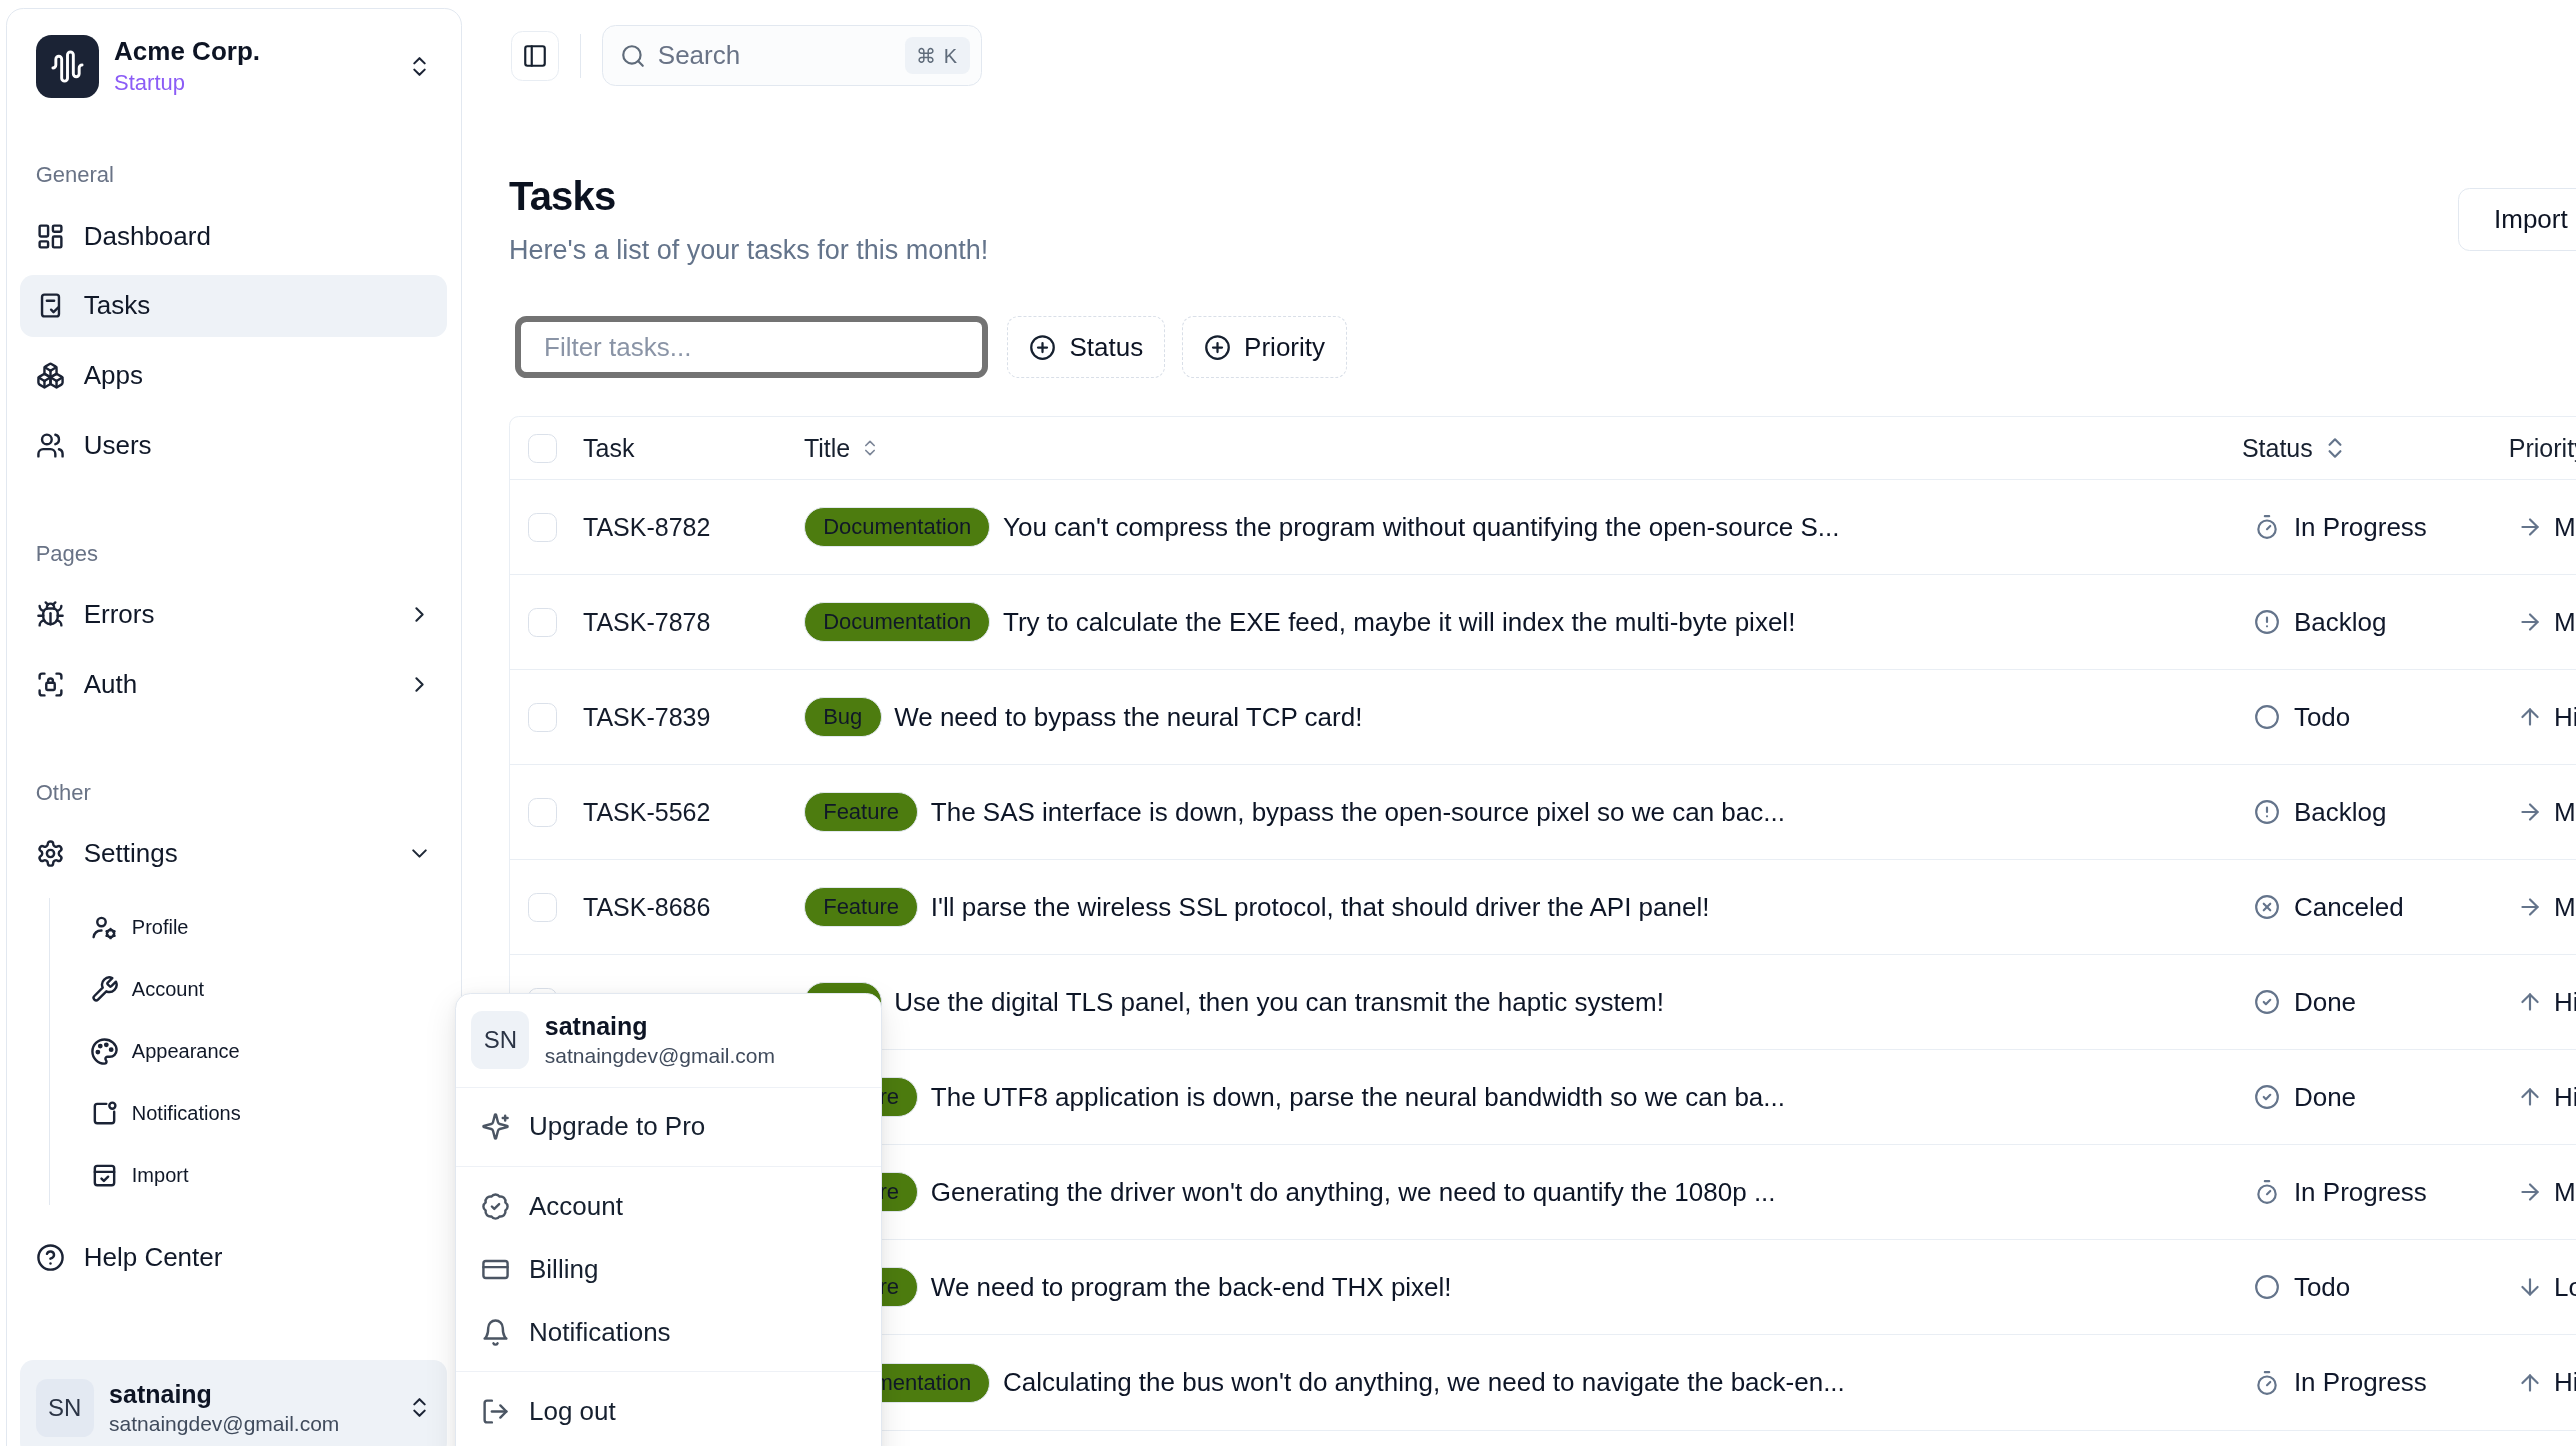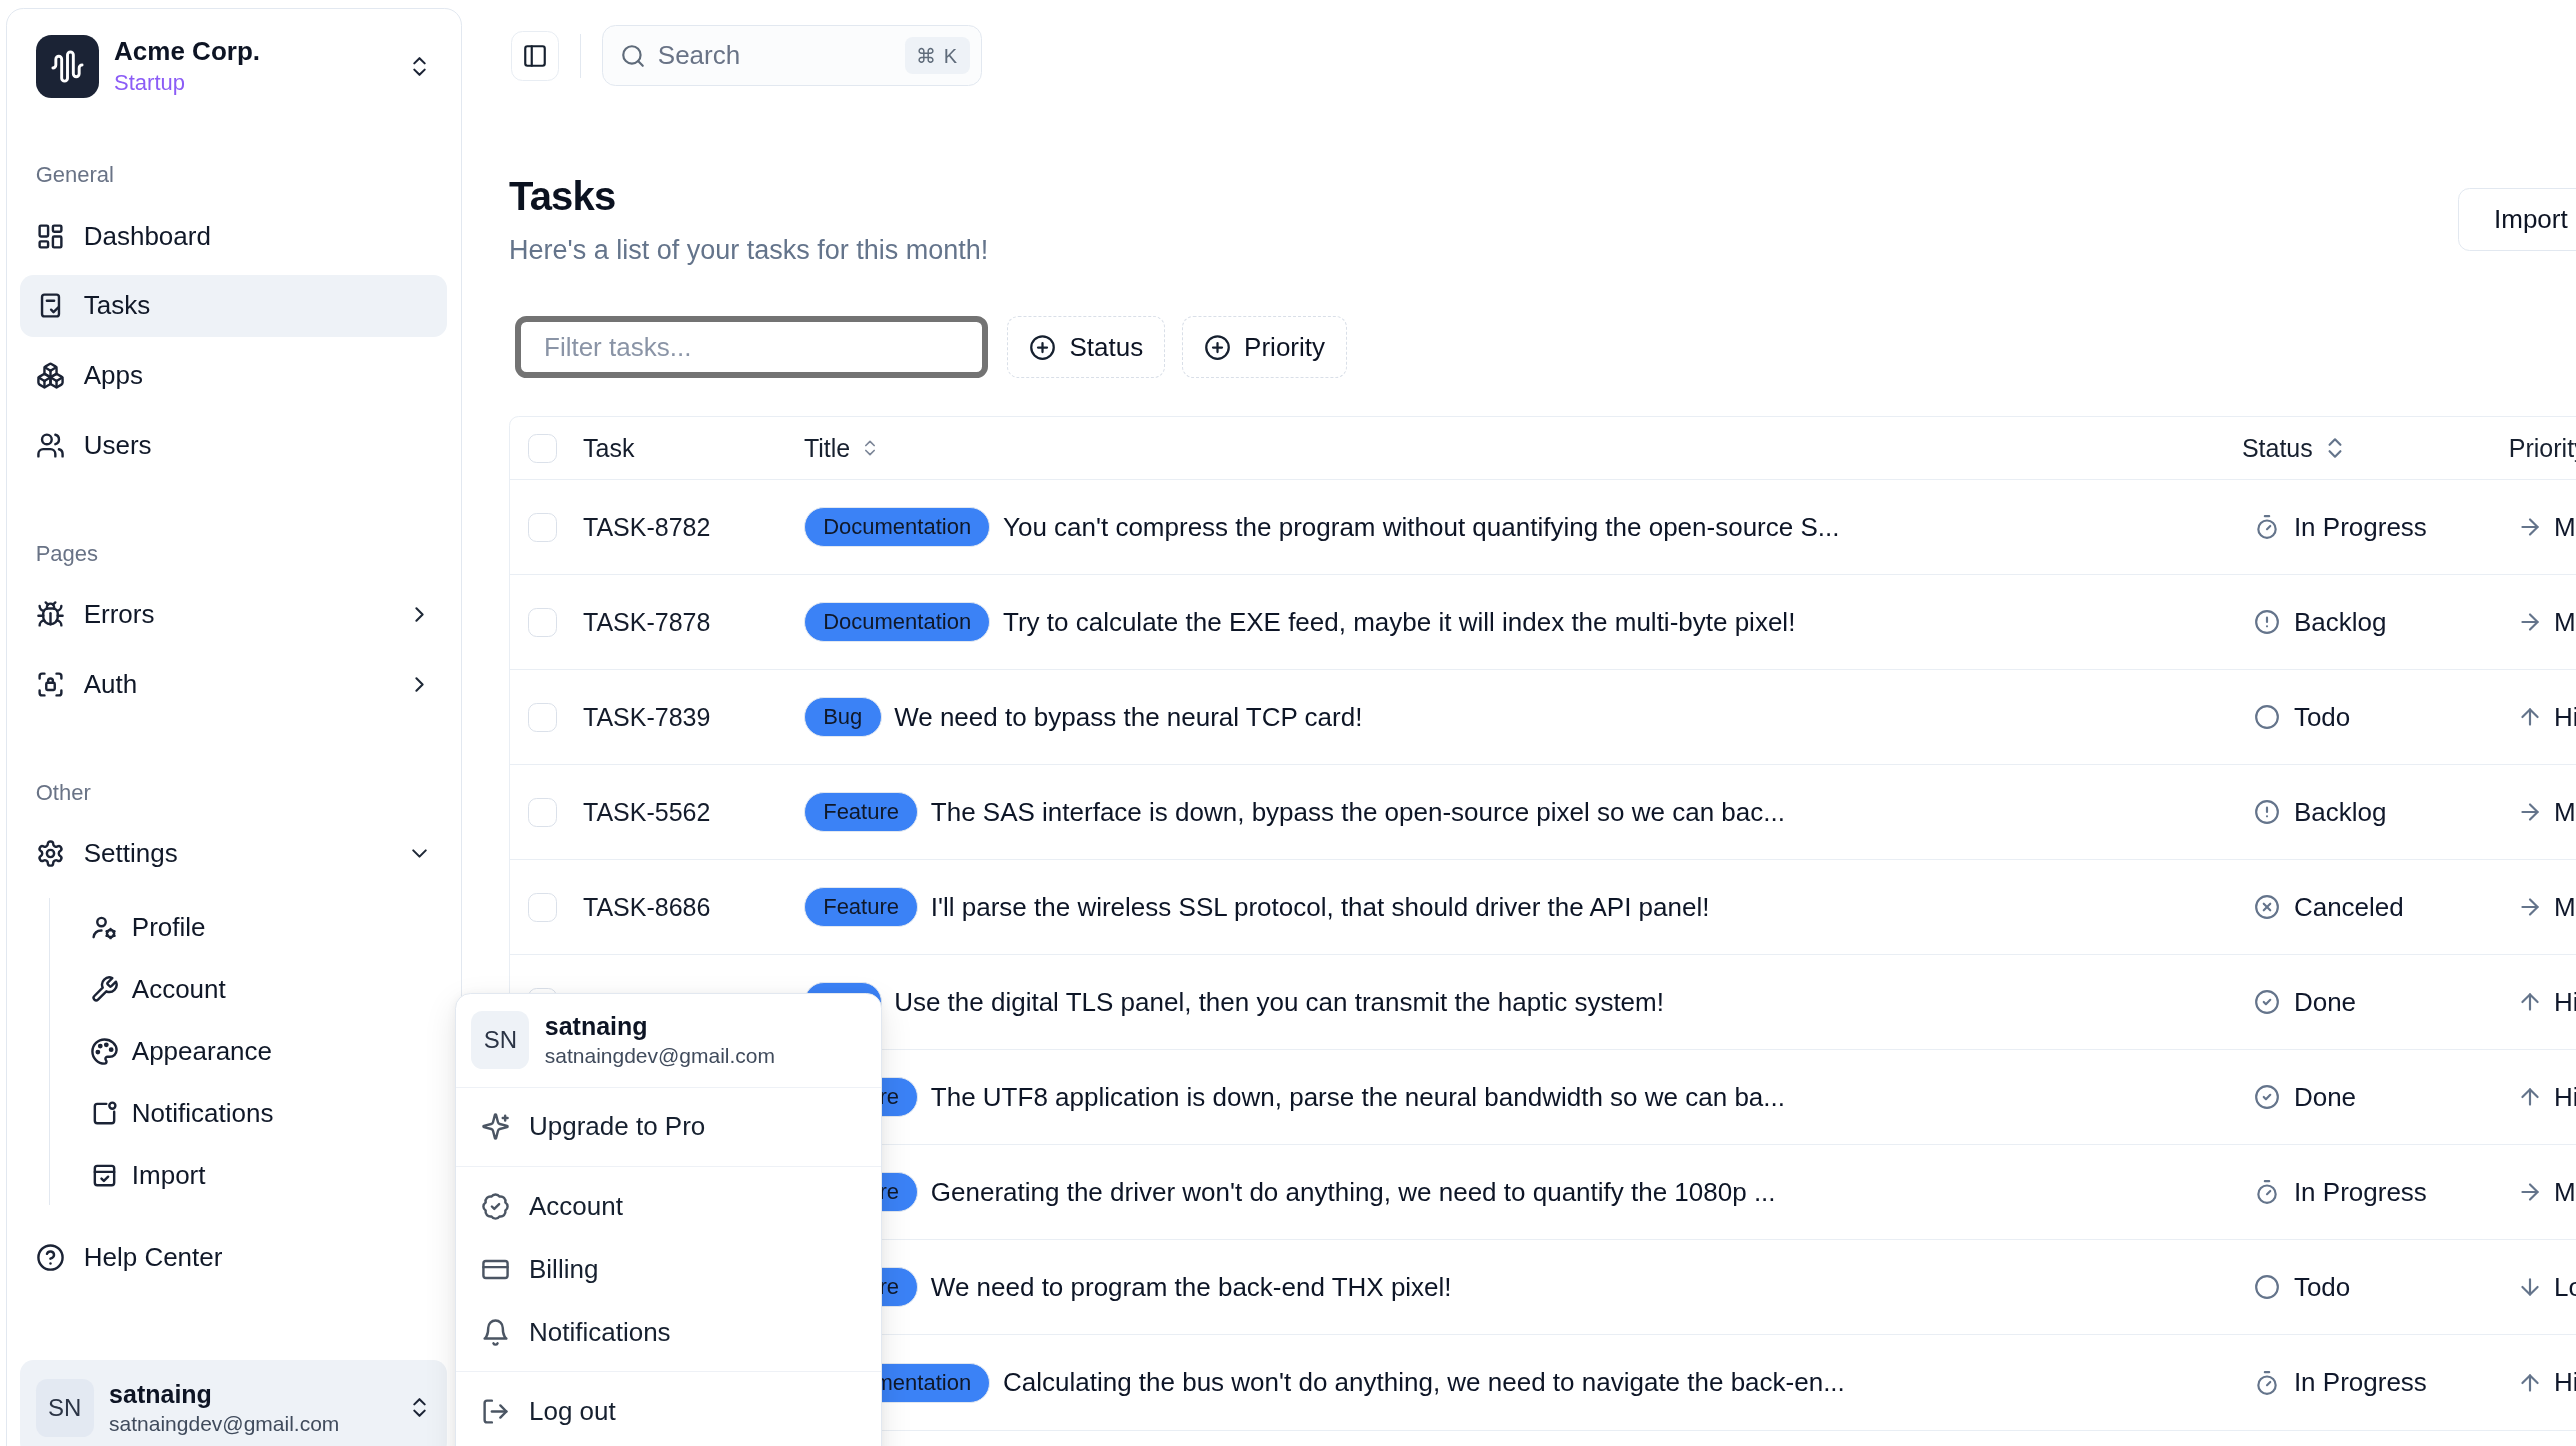--- a/index.html
+++ b/index.html
@@ -29,21 +29,21 @@
   .sec-label { font-size:22px; color:#697386; padding-left:15.4px; height:29px; display:flex; align-items:center; }
   .sec-label.first { margin-top:62px; }
   .sec-label.later { margin-top:63px; }
   .nav-list { display:flex; flex-direction:column; gap:7.7px; margin-top:15.4px; }
   .nav-item { display:flex; align-items:center; gap:19px; height:62px; padding:0 15.4px; border-radius:13.5px; font-size:26px; color:#101828; cursor:pointer; }
   .nav-item.active { background:#eef2f7; }
   .nav-item .ic.main { width:29px; height:29px; color:#1b2335; }
   .nav-badge { width:35px; height:35px; border-radius:50%; background:#1b2335; color:#fff; font-size:21px; display:flex; align-items:center; justify-content:center; }
   .nav-chev { width:25px; height:25px; color:#1f2937; margin-left:auto; }
   .sub-list { margin:5.8px 0 0 29px; border-left:1px solid #e2e8f0; display:flex; flex-direction:column; gap:5.8px; padding:1.9px 0; }
-  .sub-item { display:flex; align-items:center; gap:12.5px; height:56px; padding-left:40px; font-size:26px; color:#101828; border-radius:11.5px; cursor:pointer; }
+  .sub-item { display:flex; align-items:center; gap:12.5px; height:56px; padding-left:40px; font-size:20px; color:#101828; border-radius:11.5px; cursor:pointer; }
   .sub-item .ic { width:29px; height:29px; color:#1b2335; }
   .help-item { margin-top:13.5px; }
 
   #sidebar-user {
     position:absolute; left:13.5px; right:13.5px; top:1351px; height:96px;
     background:#eef2f7; border-radius:13.5px; display:flex; align-items:center;
     gap:15.4px; padding:0 15.4px; cursor:pointer;
   }
   .avatar { width:58px; height:58px; border-radius:11.5px; background:#e3e9f2; color:#2b3445; font-size:24px; display:flex; align-items:center; justify-content:center; }
   .u-lines { display:flex; flex-direction:column; gap:2.9px; min-width:0; }
@@ -82,21 +82,21 @@
 
   
   #table { margin:38px 0 0 47px; width:2251px; border:1px solid #e9eef4; border-radius:9.6px; }
   .trow { display:grid; grid-template-columns:73px 218px 1439px 265px 256px; align-items:center; height:95px; border-bottom:1px solid #e9eef4; }
   .trow:last-child { border-bottom:none; }
   .thead { height:63px; font-size:25px; font-weight:500; color:#17202f; border-bottom:1px solid #e9eef4; }
   .cell-check { padding-left:18.3px; }
   .checkbox { display:block; width:29px; height:29px; border:1.9px solid #dbe1ea; border-radius:8.7px; background:#fff; cursor:pointer; }
   .cell-id { font-size:25px; color:#141c2b; }
   .cell-title { display:flex; align-items:center; gap:12.5px; padding-left:2.9px; min-width:0; }
-  .tag { display:inline-flex; align-items:center; height:40px; padding:0 18.3px; border:1px solid #e2e8f0; border-radius:961px; font-size:22px; color:#101828; background:#3b82f6; white-space:nowrap; }
+  .tag { display:inline-flex; align-items:center; height:40px; padding:0 18.3px; border:1px solid #e2e8f0; border-radius:961px; font-size:22px; color:#101828; background:#4d7c0f; white-space:nowrap; }
   .title-text { font-size:26px; font-weight:500; color:#0d1526; white-space:nowrap; }
   .cell-status { display:flex; align-items:center; gap:14.4px; padding-left:13.5px; }
   .cell-status .ic, .cell-priority .ic { width:26px; height:26px; color:#64748b; }
   .cell-status span.txt { font-size:26px; color:#0f172a; white-space:nowrap; }
   .cell-priority { display:flex; align-items:center; gap:11.5px; padding-left:11.5px; }
   .cell-priority span.txt { font-size:26px; color:#0f172a; white-space:nowrap; }
   .hcell { display:flex; align-items:center; gap:9.6px; }
   .sort-ic { width:20px; height:20px; color:#7c8698; }
   .h-status { padding-left:1.9px; } .h-priority { padding-left:3.8px; }
 

